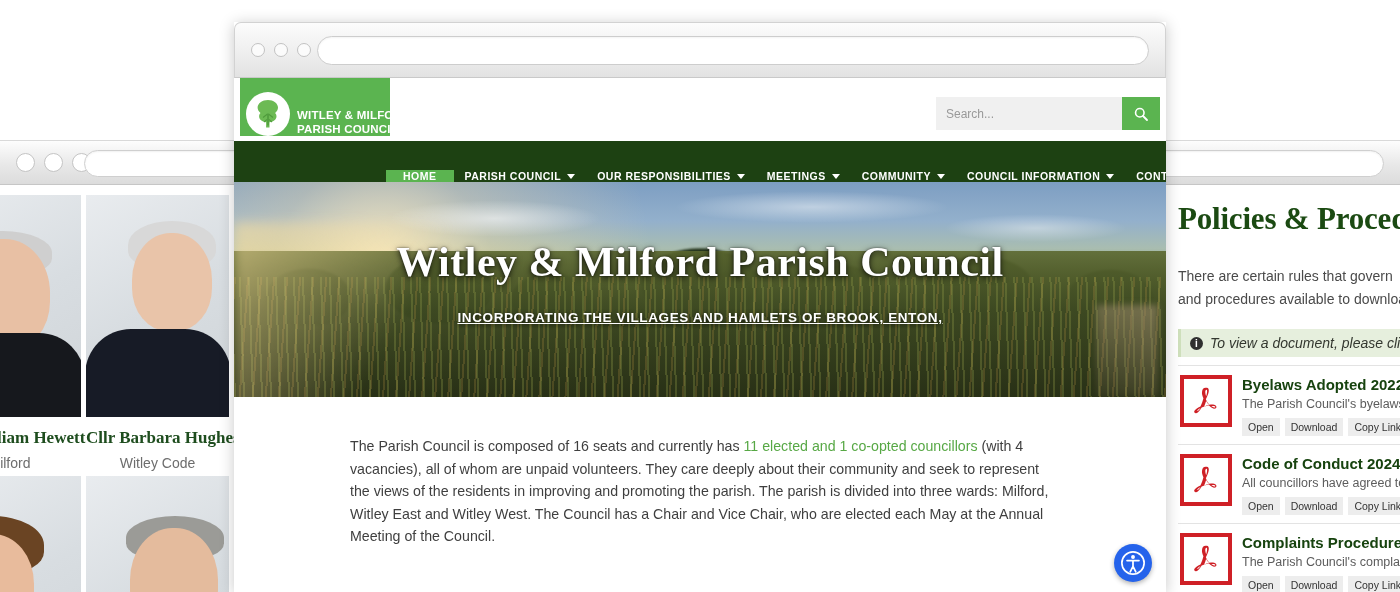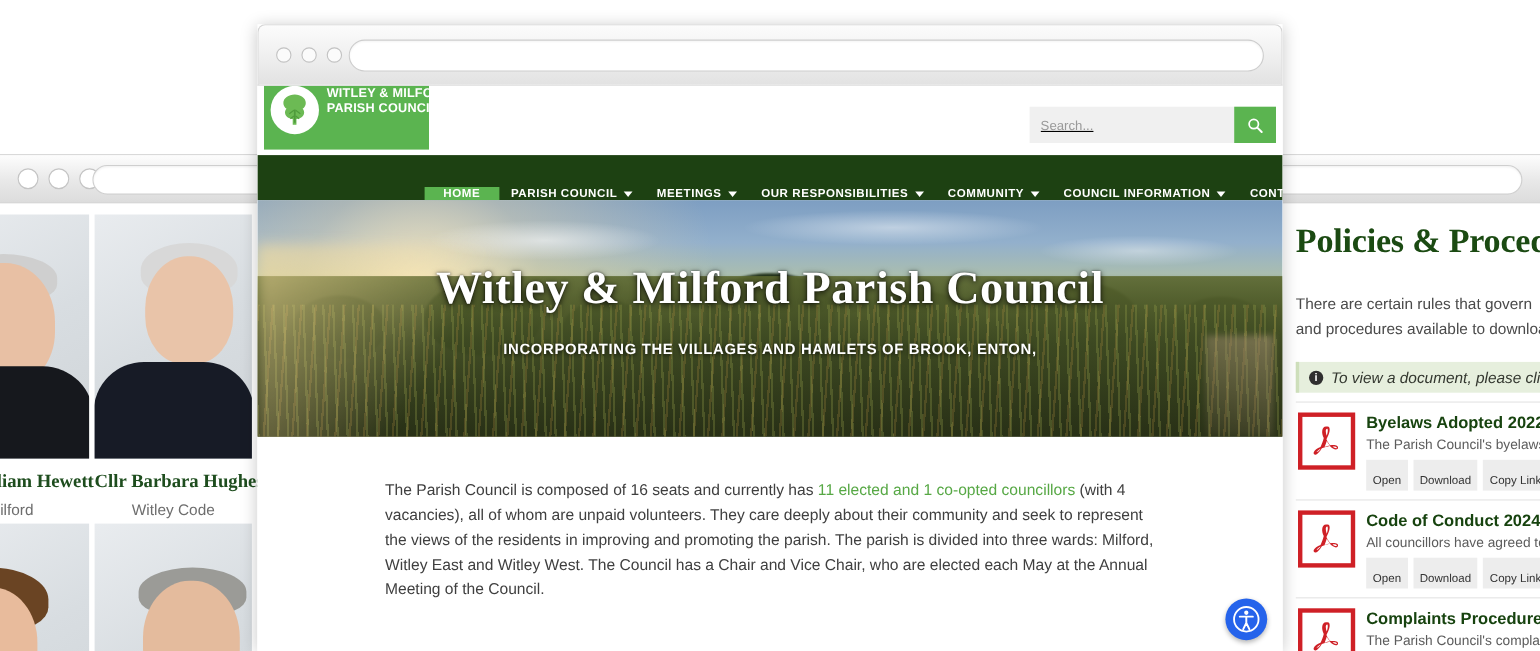--- a/index.html
+++ b/index.html
@@ -113,21 +113,21 @@
   .doc-name {
     font-size: 15px; font-weight: bold; color: #17430f;
     white-space: nowrap; margin-top: 1px;
   }
   .doc-desc {
     font-size: 12.5px; color: #5c5c5c; white-space: nowrap; margin-top: 4px;
   }
   .doc-btns { display: flex; gap: 5px; margin-top: 7px; }
   .doc-btn {
     background: #ededed; color: #333; font-size: 10.5px;
-    padding: 13px 6px 3px; white-space: nowrap; border: 0;
+    padding: 3px 6px 3px; white-space: nowrap; border: 0;
     font-family: "Liberation Sans", sans-serif;
   }
 
   
   .fg-window {
     position: absolute; left: 234px; top: 22px; width: 932px; height: 570px;
     background: #fff;
     box-shadow: 0 2px 14px rgba(0,0,0,.22);
   }
   .fg-chrome {
@@ -145,35 +145,35 @@
     position: absolute; left: 82px; top: 13px; width: 832px; height: 29px;
     background: #fff; border: 1px solid #cdcdcd; border-radius: 15px;
     box-shadow: inset 0 1px 2px rgba(0,0,0,.05);
   }
 
   .site { position: relative; width: 932px; height: 514px; overflow: hidden; background:#fff; }
 
   .site-header { position: relative; height: 63px; background: #fff; }
   .logo {
     position: absolute; left: 6px; top: 0px; width: 150px; height: 58px;
-    background: #5bb450; display: flex; align-items: flex-start; gap: 7px; padding-left: 6px;
+    background: #5bb450; display: flex; align-items: flex-end; gap: 7px; padding-left: 6px;
   }
   .logo-badge {
     width: 44px; height: 44px; border-radius: 50%; background: #fff; flex: none;
     position: relative; overflow: hidden;
   }
   .logo-badge svg { position: absolute; left: 4px; top: 3px; width: 36px; height: 38px; }
   .logo-text {
     color: #fff; font-weight: bold; line-height: 14px; font-size: 11.5px;
     letter-spacing: .2px;
   }
   .logo-text span { display: block; white-space: nowrap; }
 
   .searchwrap {
-    position: absolute; right: 6px; top: 19px; display: flex; height: 33px; text-decoration: underline;
+    position: absolute; right: 6px; top: 19px; display: flex; height: 33px;
   }
   .searchbox {
     width: 186px; height: 33px; background: #f0f0f0; border: 0;
     padding: 0 10px; font-size: 12px; color: #666;
     font-family: "Liberation Sans", sans-serif;
   }
   .searchbox::placeholder { color: #999; }
   .searchbtn {
     width: 38px; height: 33px; background: #5bb450; border: 0; cursor: pointer;
     display: flex; align-items: center; justify-content: center;
@@ -245,21 +245,21 @@
   }
   .hero-title {
     position: absolute; left: 0; right: 0; top: 56px; text-align: center;
     font-family: "Liberation Serif", serif; font-weight: bold;
     font-size: 42px; color: #fff; letter-spacing: .5px;
     text-shadow: 0 2px 6px rgba(0,0,0,.75), 0 0 2px rgba(0,0,0,.6);
   }
   .hero-sub {
     position: absolute; left: 0; right: 0; top: 124px; text-align: center;
     font-size: 13.5px; font-weight: bold; color: #fff; line-height: 24px;
-    letter-spacing: .6px; text-shadow: 0 1px 4px rgba(0,0,0,.8);
+    letter-spacing: .6px; text-shadow: 0 1px 4px rgba(0,0,0,.8); text-decoration: underline;
   }
 
   .site-body { padding: 38px 116px 0 116px; }
   .body-para {
     font-size: 14.2px; line-height: 22.5px; color: #3f3f3f;
   }
   .body-para .hl { color: #57a845; }
 
   .a11y-btn {
     position: absolute; right: 14px; bottom: 10px;
@@ -437,25 +437,25 @@
         <div class="nav-spacer"></div>
 
         <div class="nav-item active">
           <span>HOME</span>
         </div>
         <div class="nav-item">
           <span>PARISH COUNCIL</span>
           <span class="caret"></span>
         </div>
         <div class="nav-item">
+          <span>OUR RESPONSIBILITIES</span>
+          <span class="caret"></span>
+        </div>
+        <div class="nav-item">
           <span>MEETINGS</span>
-          <span class="caret"></span>
-        </div>
-        <div class="nav-item">
-          <span>OUR RESPONSIBILITIES</span>
           <span class="caret"></span>
         </div>
         <div class="nav-item">
           <span>COMMUNITY</span>
           <span class="caret"></span>
         </div>
         <div class="nav-item">
           <span>COUNCIL INFORMATION</span>
           <span class="caret"></span>
         </div>

